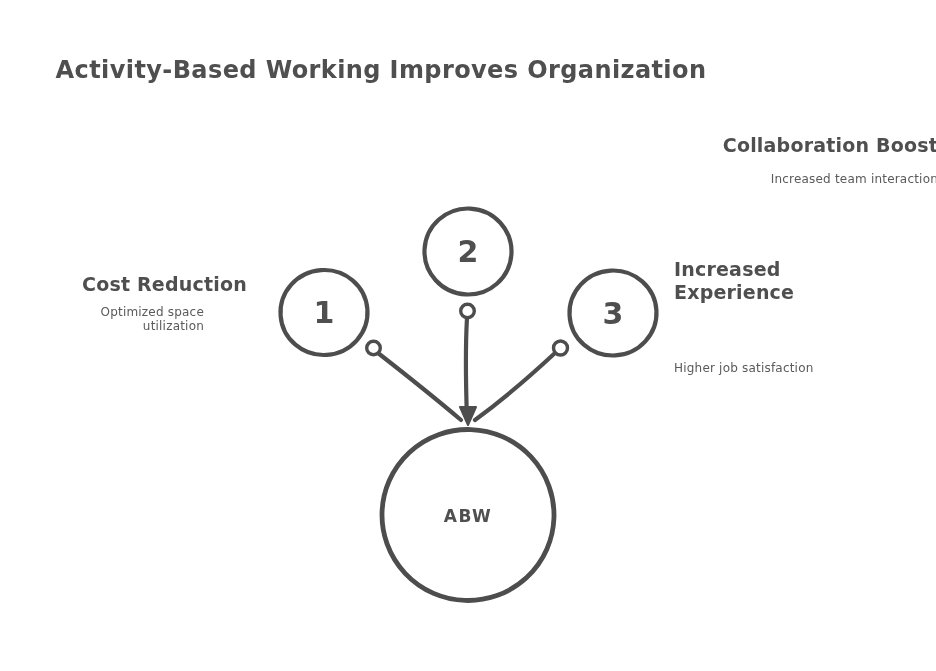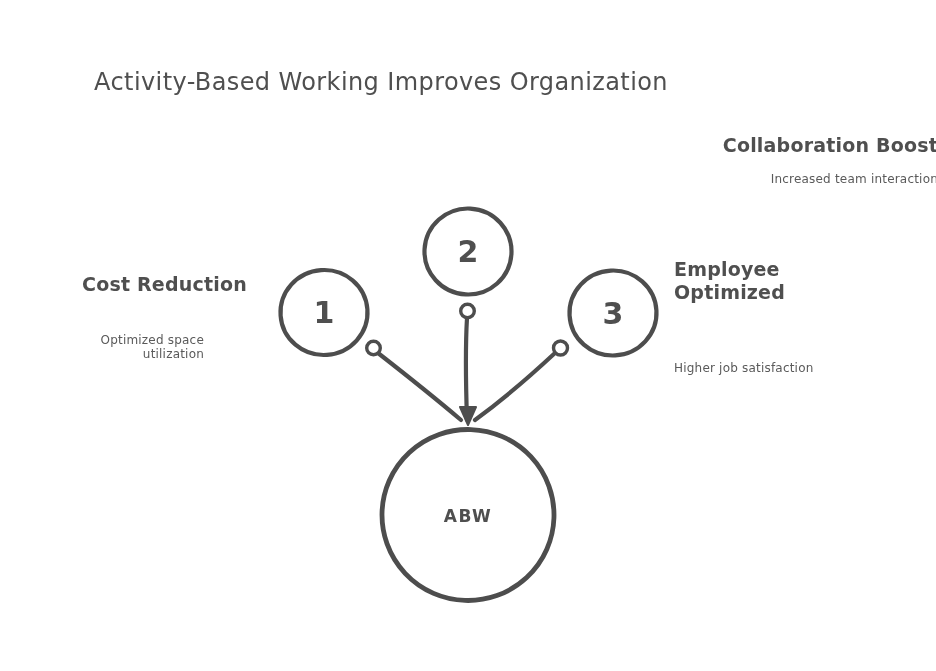--- a/index.html
+++ b/index.html
@@ -17,30 +17,30 @@
     overflow:hidden;
     font-family:"DejaVu Sans","Liberation Sans",sans-serif;
     color:var(--label);
   }
   .canvas svg{position:absolute;left:0;top:0;}
   .shape{fill:none;stroke:var(--stroke);stroke-width:4.2;stroke-linecap:round;stroke-linejoin:round;}
   .ring{fill:var(--bg);stroke:var(--stroke);stroke-width:3.4;}
   .arrow{fill:var(--stroke);stroke:var(--stroke);stroke-width:2;stroke-linejoin:round;}
   .txt{position:absolute;white-space:pre-line;}
   .diagram-title{
-    left:0;top:68px;width:762px;text-align:center;
-    font-size:24px;font-weight:normal;letter-spacing:.4px;color:var(--title);
+    left:0;top:56px;width:762px;text-align:center;
+    font-size:24px;font-weight:bold;letter-spacing:.4px;color:var(--title);
   }
   .node-title{font-size:19px;font-weight:bold;color:var(--label);letter-spacing:.2px;}
   .node-sub{font-size:12px;color:var(--subtitle);letter-spacing:.2px;}
   .t-center{left:2px;width:936px;text-align:right;}
   .n2-title{top:134px;}
   .n2-sub{top:172px;}
   .n1-title{left:82px;top:273px;text-align:right;}
-  .n1-sub{left:76px;top:305px;width:128px;text-align:right;line-height:1.18;margin-top:28px;}
+  .n1-sub{left:76px;top:305px;width:128px;text-align:right;line-height:1.18;}
   .n3-title{left:674px;top:258px;width:126px;line-height:1.22;}
   .n3-sub{left:674px;top:321px;width:200px;margin-top:40px;}
   .circle-num{
     position:absolute;transform:translate(-50%,-52%);
     font-size:30px;font-weight:bold;color:var(--label);
   }
   .num1{left:324px;top:313px;}
   .num2{left:468px;top:252px;}
   .num3{left:613px;top:314px;}
   .center-label{
@@ -73,21 +73,21 @@
   </svg>
 
   <div class="txt diagram-title">Activity-Based Working Improves Organization</div>
 
   <div class="txt node-title t-center n2-title">Collaboration Boost</div>
   <div class="txt node-sub t-center n2-sub">Increased team interaction</div>
 
   <div class="txt node-title n1-title">Cost Reduction</div>
   <div class="txt node-sub n1-sub">Optimized space utilization</div>
 
-  <div class="txt node-title n3-title">Employee Optimized</div>
+  <div class="txt node-title n3-title">Increased Experience</div>
   <div class="txt node-sub n3-sub">Higher job satisfaction</div>
 
   <div class="circle-num num1">1</div>
   <div class="circle-num num2">2</div>
   <div class="circle-num num3">3</div>
 
   <div class="center-label">ABW</div>
 
 </div>
 

